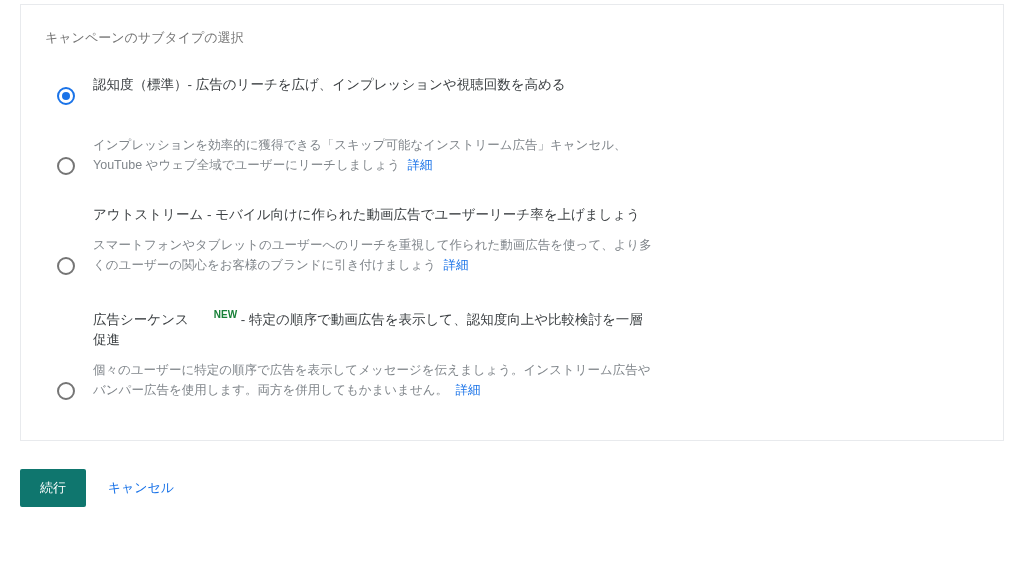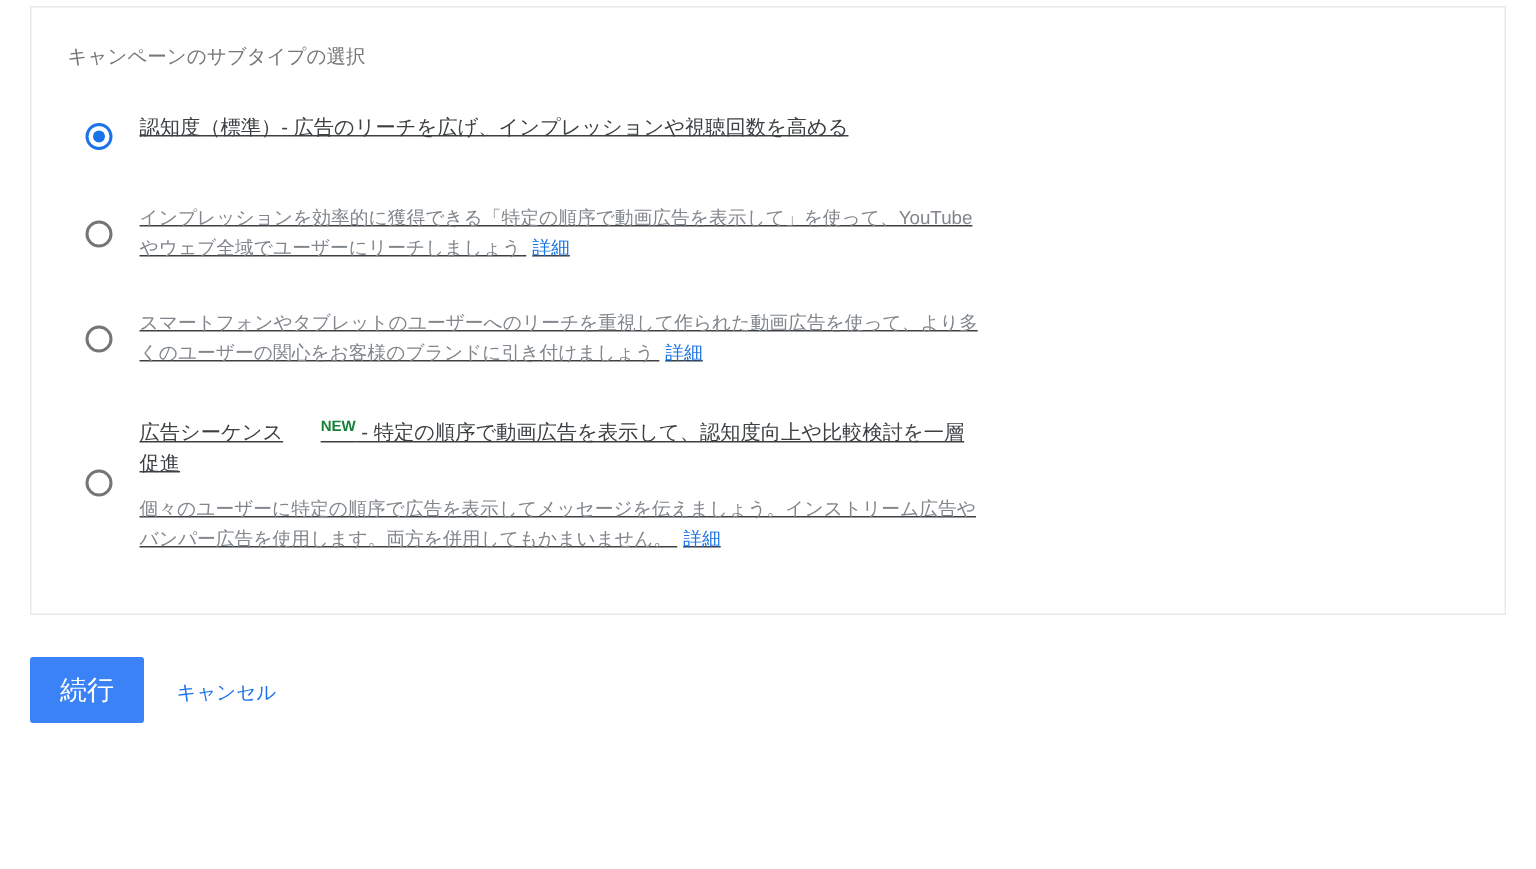--- a/index.html
+++ b/index.html
@@ -21,23 +21,22 @@
       color: #757575;
       font-size: 13px;
       margin-bottom: 28px;
       font-weight: normal;
     }
     .options {
       padding-left: 12px;
     }
     .option {
       display: flex;
-      align-items: center;
+      align-items: flex-end;
       margin-bottom: 30px;
-      text-decoration: underline;
     }
     .option:last-child { margin-bottom: 0; }
     .radio {
       width: 18px;
       height: 18px;
       border: 2px solid #757575;
       border-radius: 50%;
       flex-shrink: 0;
       margin-right: 18px;
       margin-top: 1px;
@@ -83,25 +82,25 @@
     .link {
       color: #1a73e8;
       font-size: 12.5px;
       cursor: pointer;
       margin-left: 4px;
     }
     .footer {
       padding: 8px 20px 20px 20px;
     }
     .btn-primary {
-      background: #3b82f6;
+      background: #0f766e;
       color: #fff;
       border: none;
       padding: 10px 20px;
-      font-size: 18px;
+      font-size: 13px;
       cursor: pointer;
       border-radius: 2px;
       margin-right: 18px;
     }
     .btn-text {
       background: none;
       border: none;
       color: #1a73e8;
       font-size: 13px;
       cursor: pointer;
@@ -119,29 +118,30 @@
       <div class="radio selected"></div>
       <div class="option-body">
         <div class="option-title">認知度（標準）- 広告のリーチを広げ、インプレッションや視聴回数を高める</div>
       </div>
     </div>
 
     <div class="option">
       <div class="radio"></div>
       <div class="option-body">
         <div class="option-desc">
-          <span>インプレッションを効率的に獲得できる「特定の順序で動画広告を表示して」を使って、YouTube やウェブ全域でユーザーにリーチしましょう</span>
+          <span>インプレッションを効率的に獲得できる「スキップ可能なインストリーム広告」キャンセル、YouTube やウェブ全域でユーザーにリーチしましょう</span>
           <span class="link">詳細</span>
         </div>
       </div>
     </div>
 
     <div class="option">
       <div class="radio"></div>
       <div class="option-body">
+        <div class="option-title">アウトストリーム - モバイル向けに作られた動画広告でユーザーリーチ率を上げましょう</div>
         <div class="option-desc">
           <span>スマートフォンやタブレットのユーザーへのリーチを重視して作られた動画広告を使って、より多くのユーザーの関心をお客様のブランドに引き付けましょう</span>
           <span class="link">詳細</span>
         </div>
       </div>
     </div>
 
     <div class="option">
       <div class="radio"></div>
       <div class="option-body">

